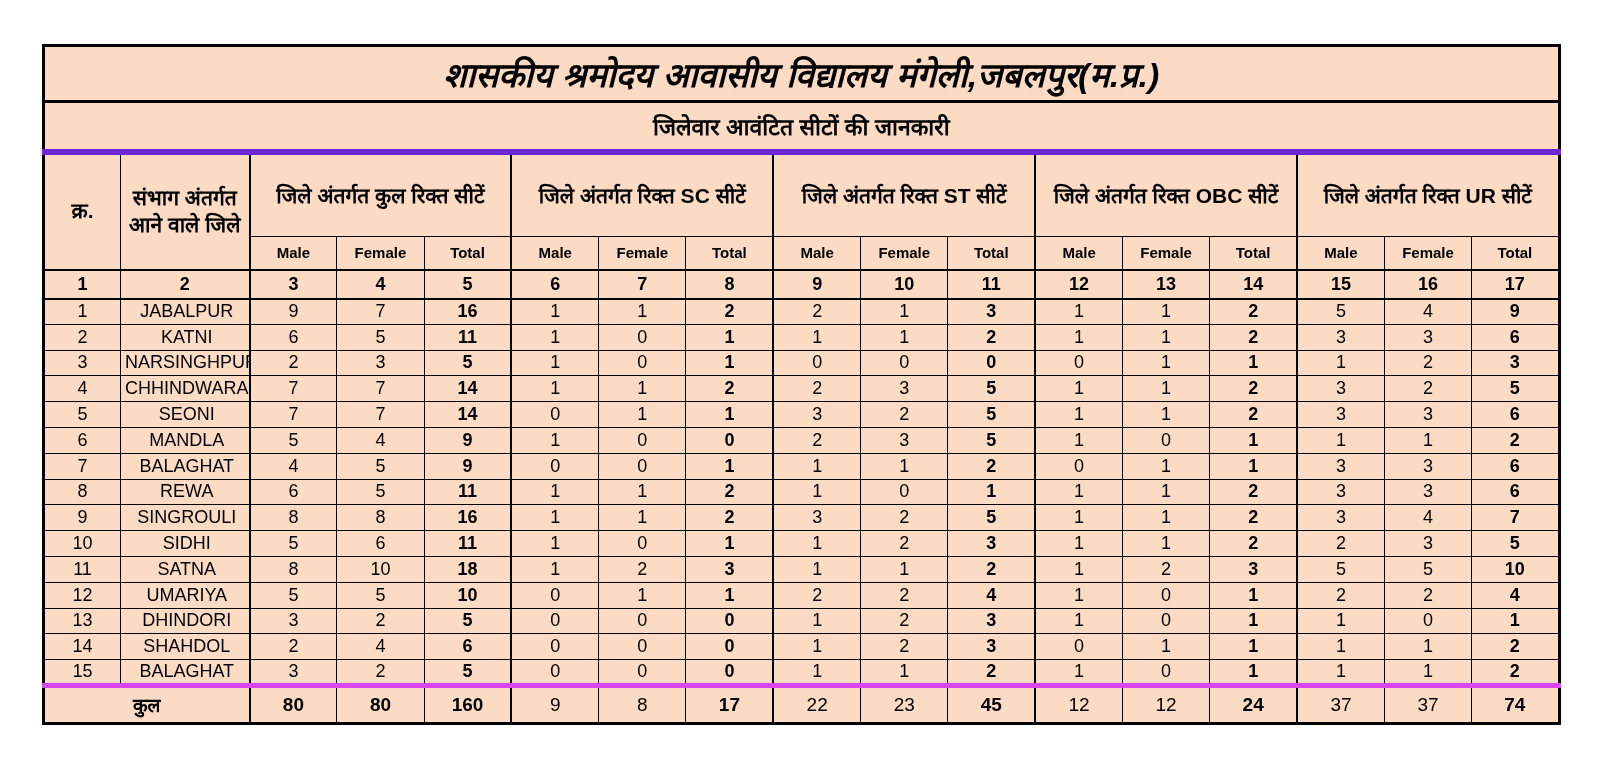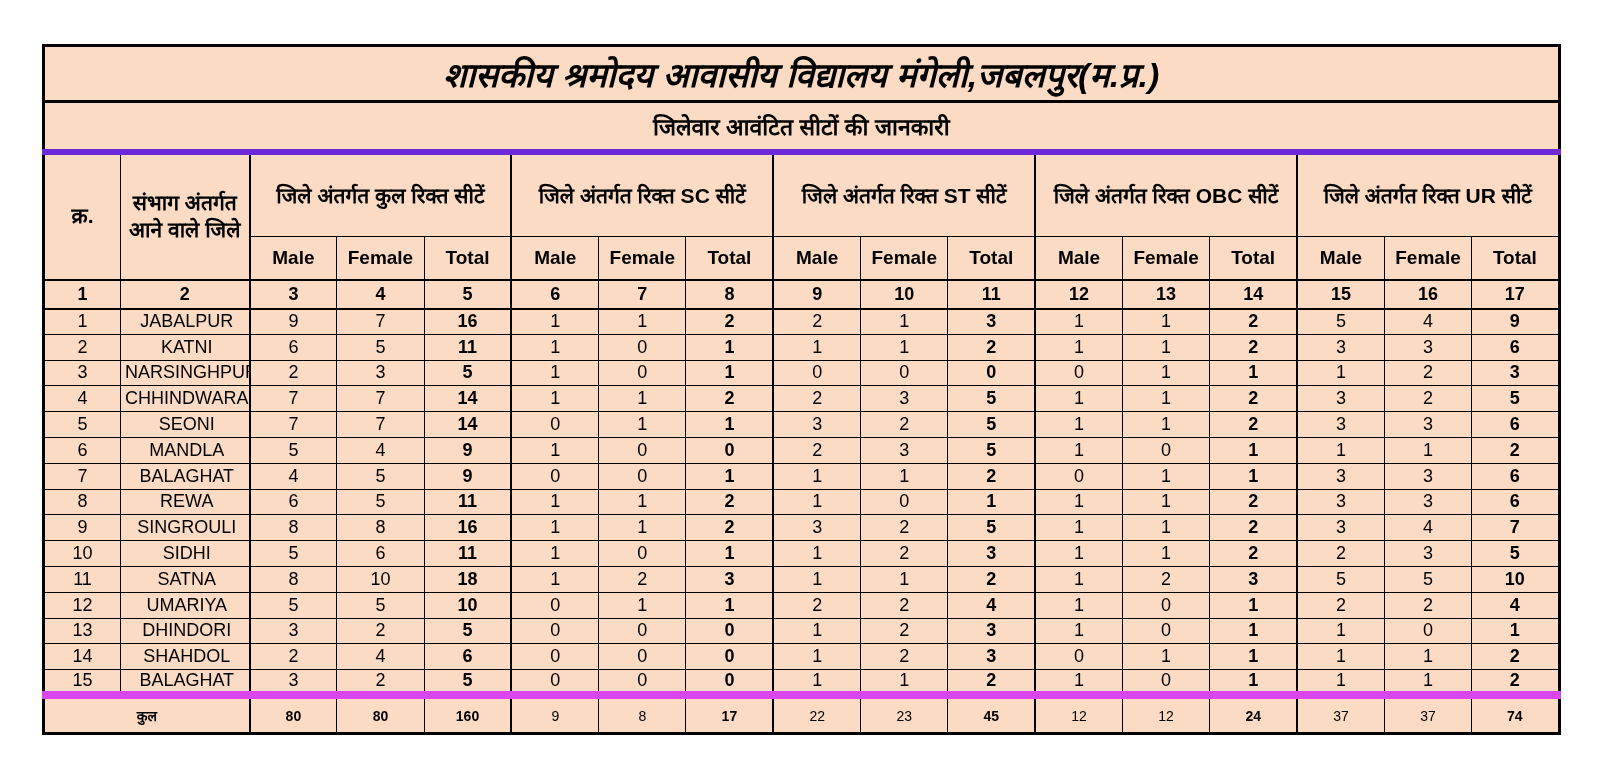--- a/index.html
+++ b/index.html
@@ -52,22 +52,22 @@
   }
   th.group-header {
     height: 85px;
     font-size: 21px;
     font-weight: bold;
     white-space: normal;
     line-height: 1.3;
     padding: 0 8px;
   }
   th.sub-header {
-    height: 43px;
-    font-size: 19px;
+    height: 33px;
+    font-size: 15px;
     font-weight: bold;
     margin-left: 36px;
   }
   tr.colnum-row td {
     height: 29px;
     font-size: 18px;
     font-weight: bold;
     border-top: 2.5px solid #000;
     border-bottom: 2.5px solid #000;
   }
@@ -76,22 +76,22 @@
     font-size: 18px;
   }
   td.district-cell {
     text-align: center;
     padding-left: 4px;
   }
   td.bold { font-weight: bold; }
   td.gb, th.gb { border-left: 2.5px solid #000; }
   tr.total-row td {
     height: 38px;
-    font-size: 14px;
-    border-top: 8px solid #d946ef;
+    font-size: 19px;
+    border-top: 5px solid #d946ef;
   }
   td.total-label {
     font-size: 21px;
     font-weight: bold;
   }
 </style>
 </head>
 <body>
 
 <div class="table-wrap">

